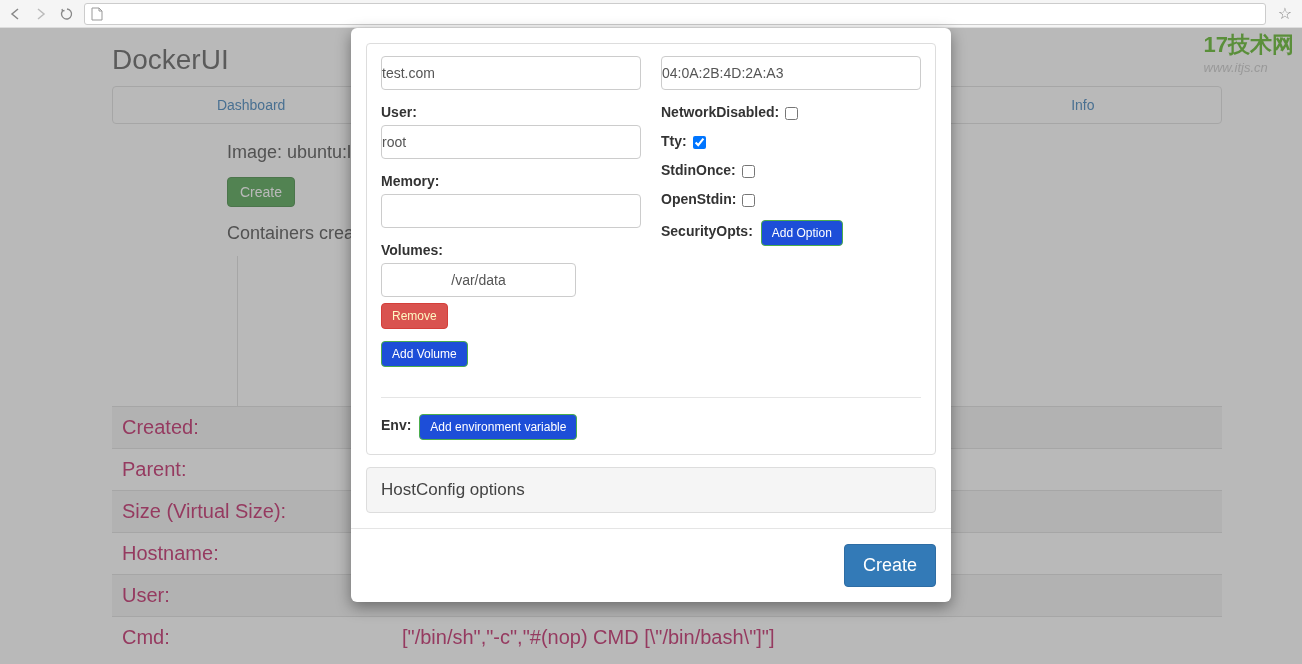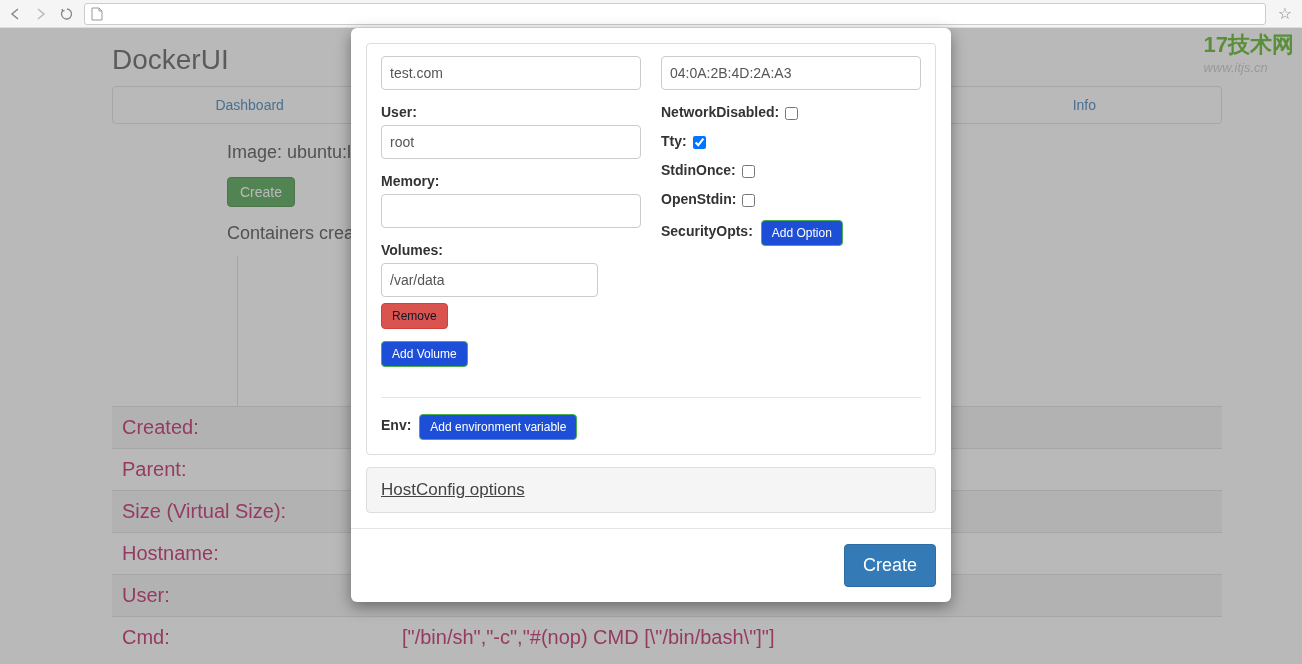--- a/index.html
+++ b/index.html
@@ -19,55 +19,55 @@
     .watermark { position: absolute; top: 30px; right: 8px; pointer-events: none; z-index: 100; }
     .watermark-logo { font-size: 22px; font-weight: bold; color: #5a8f3a; }
     .watermark-url { font-size: 13px; color: #999; font-style: italic; }
     
     
     .page { position: relative; padding: 0; margin-left: 32px; }
     .container { max-width: 1140px; margin: 0 auto; padding: 0 15px; }
     .brand { font-size: 28px; font-weight: 500; color: #555; padding: 16px 0 10px; }
     
     .nav-tabs { display: flex; border: 1px solid #ddd; border-radius: 4px; margin-bottom: 18px; }
-    .nav-tab { flex: 1; text-align: center; padding: 10px 0; color: #337ab7; border-right: 5px solid #a3a3a3; cursor: pointer; }
+    .nav-tab { flex: 1; text-align: center; padding: 10px 0; color: #337ab7; border-right: 1px solid #a3a3a3; cursor: pointer; }
     .nav-tab:last-child { border-right: none; }
     
     .img-title { font-size: 18px; color: #444; margin-bottom: 14px; }
     .btn { display: inline-block; padding: 6px 12px; border-radius: 4px; border: 1px solid transparent; font-size: 14px; cursor: pointer; }
     .btn-success { background: #449d44; border-color: #398439; color: #fff; }
     .btn-success-light { background: #1d4ed8; border-color: #4cae4c; color: #fff; }
-    .btn-danger { background: #d9534f; border-color: #d43f3a; color: #0f172a; }
+    .btn-danger { background: #d9534f; border-color: #d43f3a; color: #fef9c3; }
     .btn-primary { background: #337ab7; border-color: #2e6da4; color: #fff; }
     .btn-sm { padding: 5px 10px; font-size: 12px; }
     .btn-lg { padding: 10px 18px; font-size: 18px; }
     
     .containers-label { font-size: 18px; color: #444; margin-top: 16px; }
     
     .info-table { width: 100%; border-collapse: collapse; margin-top: 180px; }
     .info-table tr { border-top: 1px solid #ddd; }
     .info-table tr:nth-child(odd) { background: #f2f2f2; }
     .info-table td { padding: 9px 10px; font-size: 20px; color: #be185d; }
     .info-table td:first-child { width: 200px; }
     
     
     .modal-backdrop { position: fixed; inset: 28px 0 0 0; background: rgba(100,100,100,0.45); z-index: 10; }
     .modal { position: absolute; top: 28px; left: 50%; transform: translateX(-50%); width: 600px; background: #fff; border-radius: 6px; box-shadow: 0 5px 15px rgba(0,0,0,0.4); z-index: 20; }
     .modal-body { padding: 15px; }
     .modal-columns { display: flex; gap: 20px; }
     .modal-col { flex: 1; }
     .form-group { margin-bottom: 14px; }
     .form-label { font-weight: bold; font-size: 14px; margin-bottom: 5px; display: inline-block; }
-    .form-control { width: 100%; height: 34px; padding: 6px 8px; border: 1px solid #ccc; border-radius: 4px; font-size: 14px; color: #555; }
+    .form-control { width: 100%; height: 34px; padding: 6px 0; border: 1px solid #ccc; border-radius: 4px; font-size: 14px; color: #555; }
     .checkbox-line { margin-bottom: 13px; }
     .checkbox-line label { font-weight: bold; }
     .checkbox-line input { margin-left: 2px; vertical-align: middle; }
     hr { border: none; border-top: 1px solid #e5e5e5; margin: 16px 0; }
     .inline-form { display: flex; align-items: center; gap: 8px; }
-    .panel-section { border: 1px solid #ddd; border-radius: 4px; padding: 12px 14px; font-size: 17px; color: #444; margin-top: 12px; background: #f5f5f5; text-decoration: underline; }
+    .panel-section { border: 1px solid #ddd; border-radius: 4px; padding: 12px 14px; font-size: 17px; color: #444; margin-top: 12px; background: #f5f5f5; }
     .panel-outer { border: 1px solid #ddd; border-radius: 4px; padding: 12px 14px 14px; }
     .modal-footer { padding: 15px; border-top: 1px solid #e5e5e5; text-align: right; }
   </style>
 </head>
 <body>
 
 <div class="browser-bar">
   <div class="nav-btn">
     <svg width="10" height="12" viewBox="0 0 10 12">
         <path d="M8 1 L2 6 L8 11" stroke="#888" stroke-width="1.5" fill="none"></path>
@@ -159,21 +159,21 @@
         <div class="form-group">
           <label class="form-label">User:</label>
           <input class="form-control" value="root" style="">
         </div>
         <div class="form-group">
           <label class="form-label">Memory:</label>
           <input class="form-control" value="" style="">
         </div>
         <div class="form-group">
           <label class="form-label">Volumes:</label>
-          <input class="form-control" style="width: 217px;" value="/var/data">
+          <input class="form-control" style="width: 195px; text-align: center;" value="/var/data">
           <div style="margin-top:6px;">
             <button class="btn btn-danger btn-sm">Remove</button>
           </div>
           <div style="margin-top:12px;">
             <button class="btn btn-success-light btn-sm">Add Volume</button>
           </div>
         </div>
       </div>
 
       <div class="modal-col">

